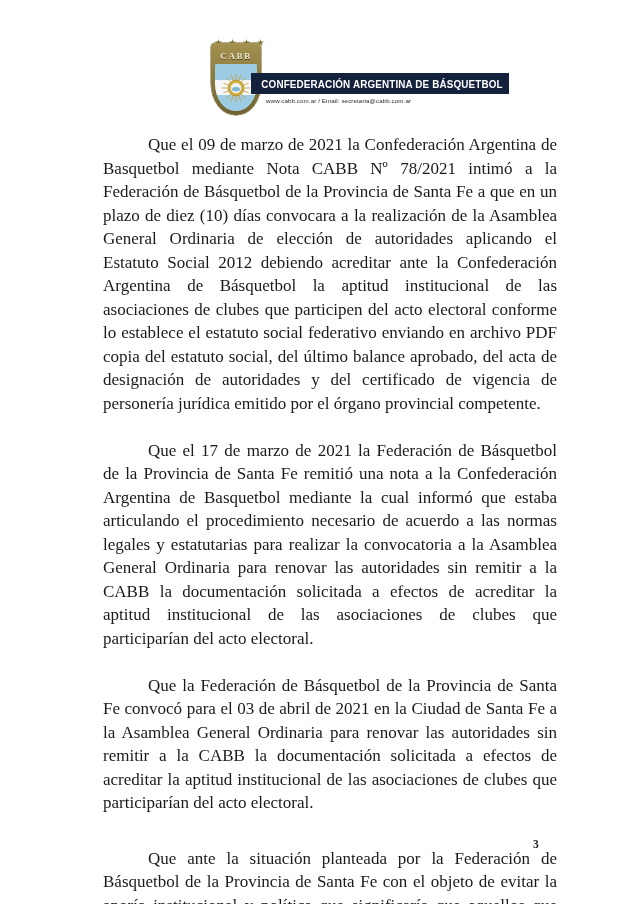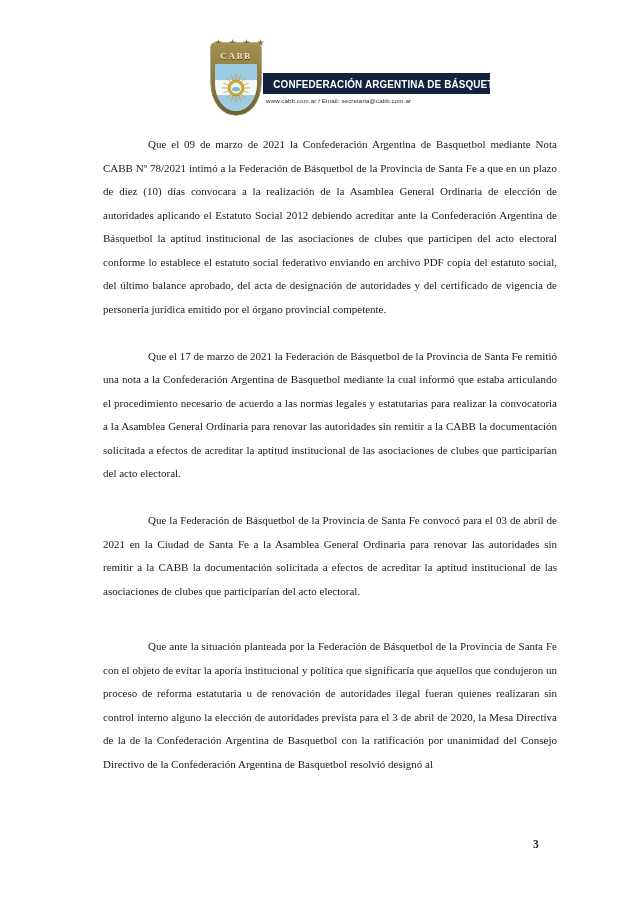--- a/index.html
+++ b/index.html
@@ -133,23 +133,23 @@
     top: 50%;
     width: 30px;
     height: 30px;
     margin-left: -15px;
     margin-top: -15px;
   }
 
   
   .banner {
     position: absolute;
-    left: 56px;
+    left: 44px;
     top: 40px;
-    width: 227px;
+    width: 258px;
     height: 21px;
     background: #14213d;
     display: flex;
     align-items: center;
   }
   .banner-text {
     color: #ffffff;
     font-family: "Liberation Sans", sans-serif;
     font-weight: bold;
     font-size: 10.5px;
@@ -176,21 +176,21 @@
   .content {
     position: absolute;
     left: 103px;
     top: 133px;
     width: 454px;
   }
 
   p.para {
     margin: 0 0 23.5px 0;
     font-family: "Liberation Serif", "DejaVu Serif", serif;
-    font-size: 11px;
+    font-size: 17px;
     line-height: 23.5px;
     text-align: justify;
     text-indent: 45px;
     color: #1a1a1a;
     hyphens: none;
   }
   p.para:last-child {
     margin-bottom: 0;
     margin-top: 32px;
   }

